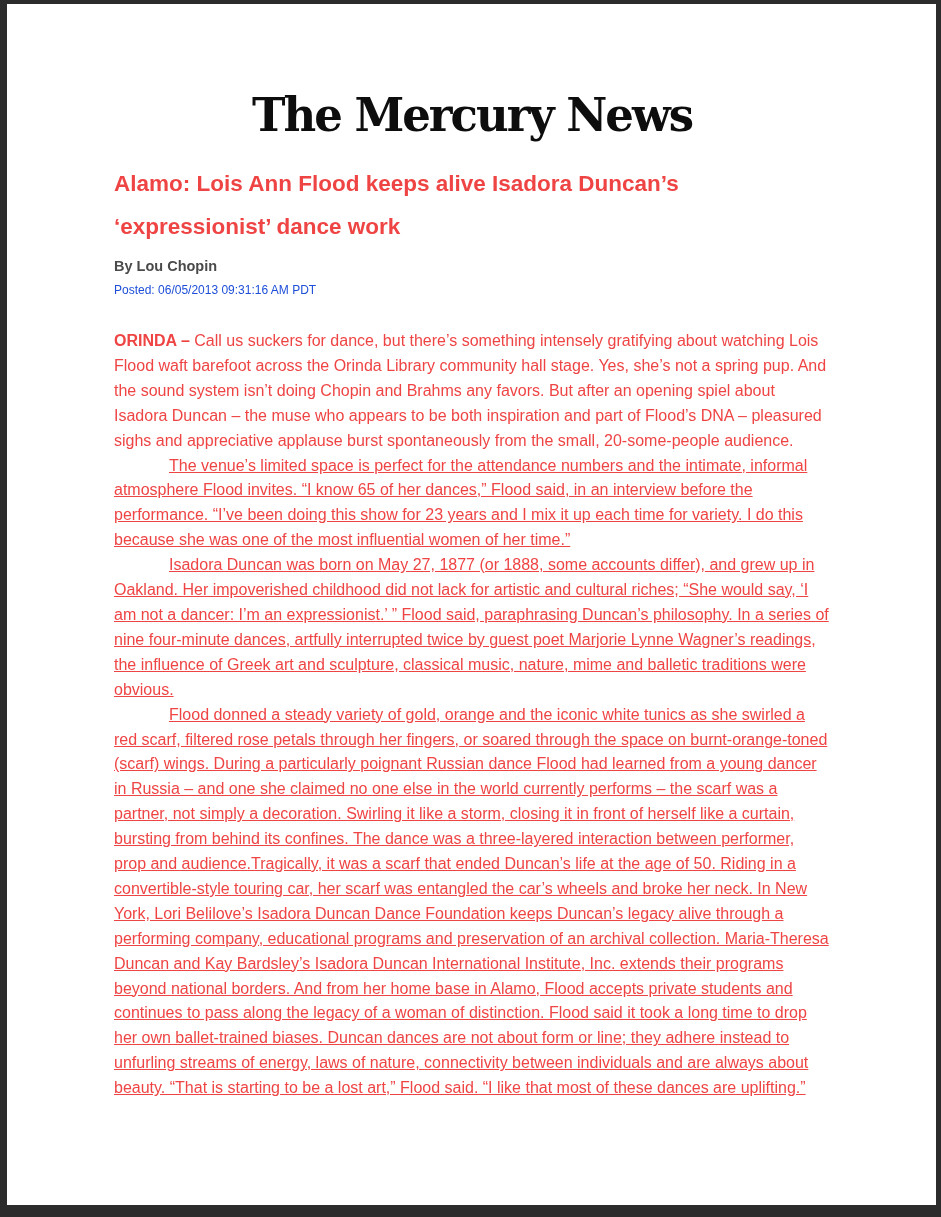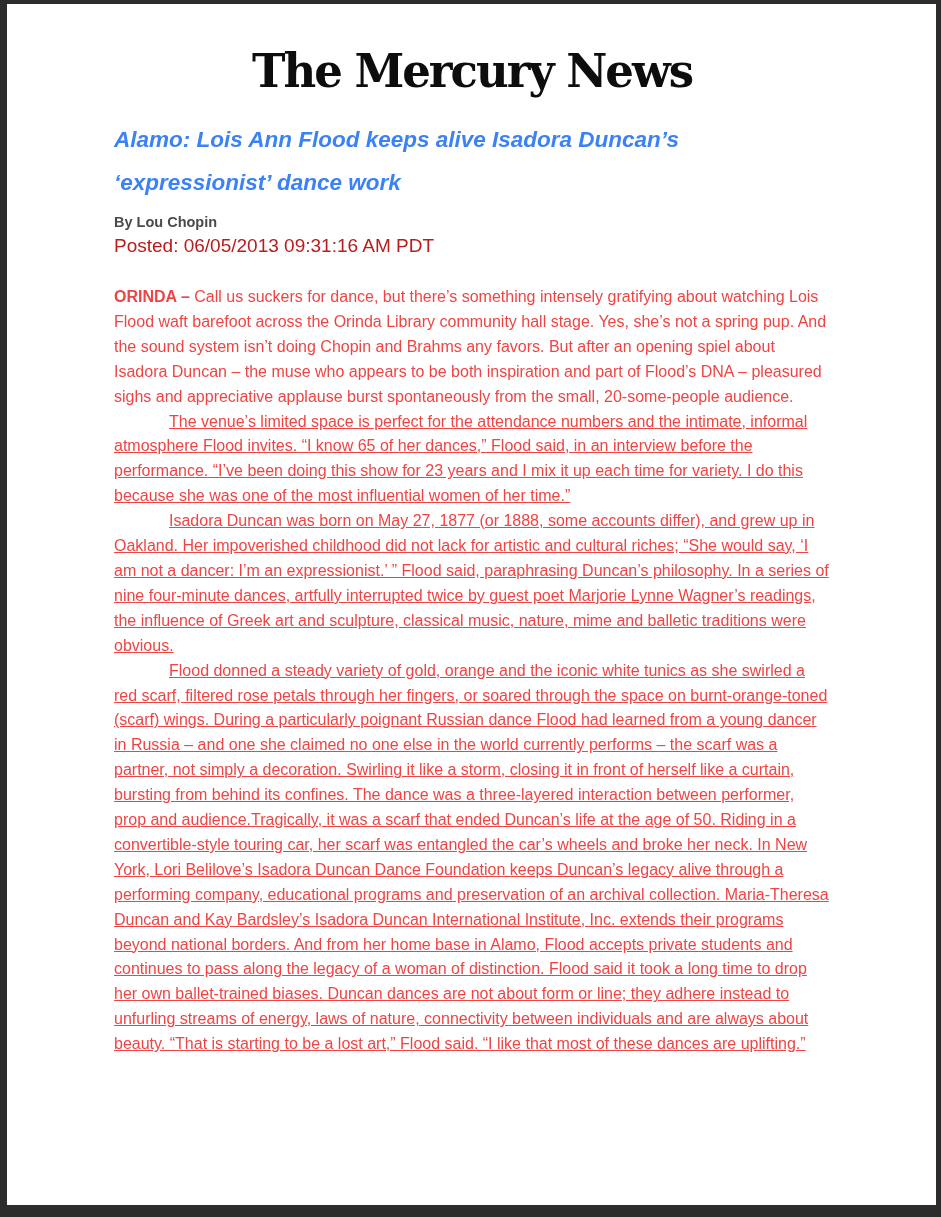--- a/index.html
+++ b/index.html
@@ -13,54 +13,53 @@
     background: #2c2c2c;
     padding: 4px 5px 12px 7px;
   }
   .page {
     width: 100%; height: 100%;
     background: #ffffff;
     padding: 0 106px 0 107px;
     overflow: hidden;
   }
   .masthead {
-    padding-top: 40px;
+    padding-top: 84px;
     text-align: center;
   }
   .logo {
     display: inline-block;
     font-family: "DejaVu Serif", serif;
     font-weight: bold;
     font-style: normal;
     font-size: 45px;
     line-height: 54px;
     letter-spacing: -2px;
     color: #0d0d0d;
     transform: scaleY(1.04);
   }
   .headline {
     margin-top: 20px;
     font-size: 22.5px;
     font-weight: bold;
     line-height: 43px;
-    color: #3b82f6;
+    color: #ef4444;
     max-width: 660px;
-    font-style: italic;
   }
   .byline {
     margin-top: 8px;
     font-size: 14.5px;
     font-weight: bold;
     color: #4a4a4a;
     line-height: 20px;
   }
   .posted {
     margin-top: 4px;
-    font-size: 19px;
-    color: #b91c1c;
+    font-size: 12px;
+    color: #1d4ed8;
     line-height: 20px;
   }
   .article {
     margin-top: 29px;
     font-size: 16px;
     line-height: 24.9px;
     color: #ef4444;
     width: 716px;
   }
   .para { text-align: left; }

